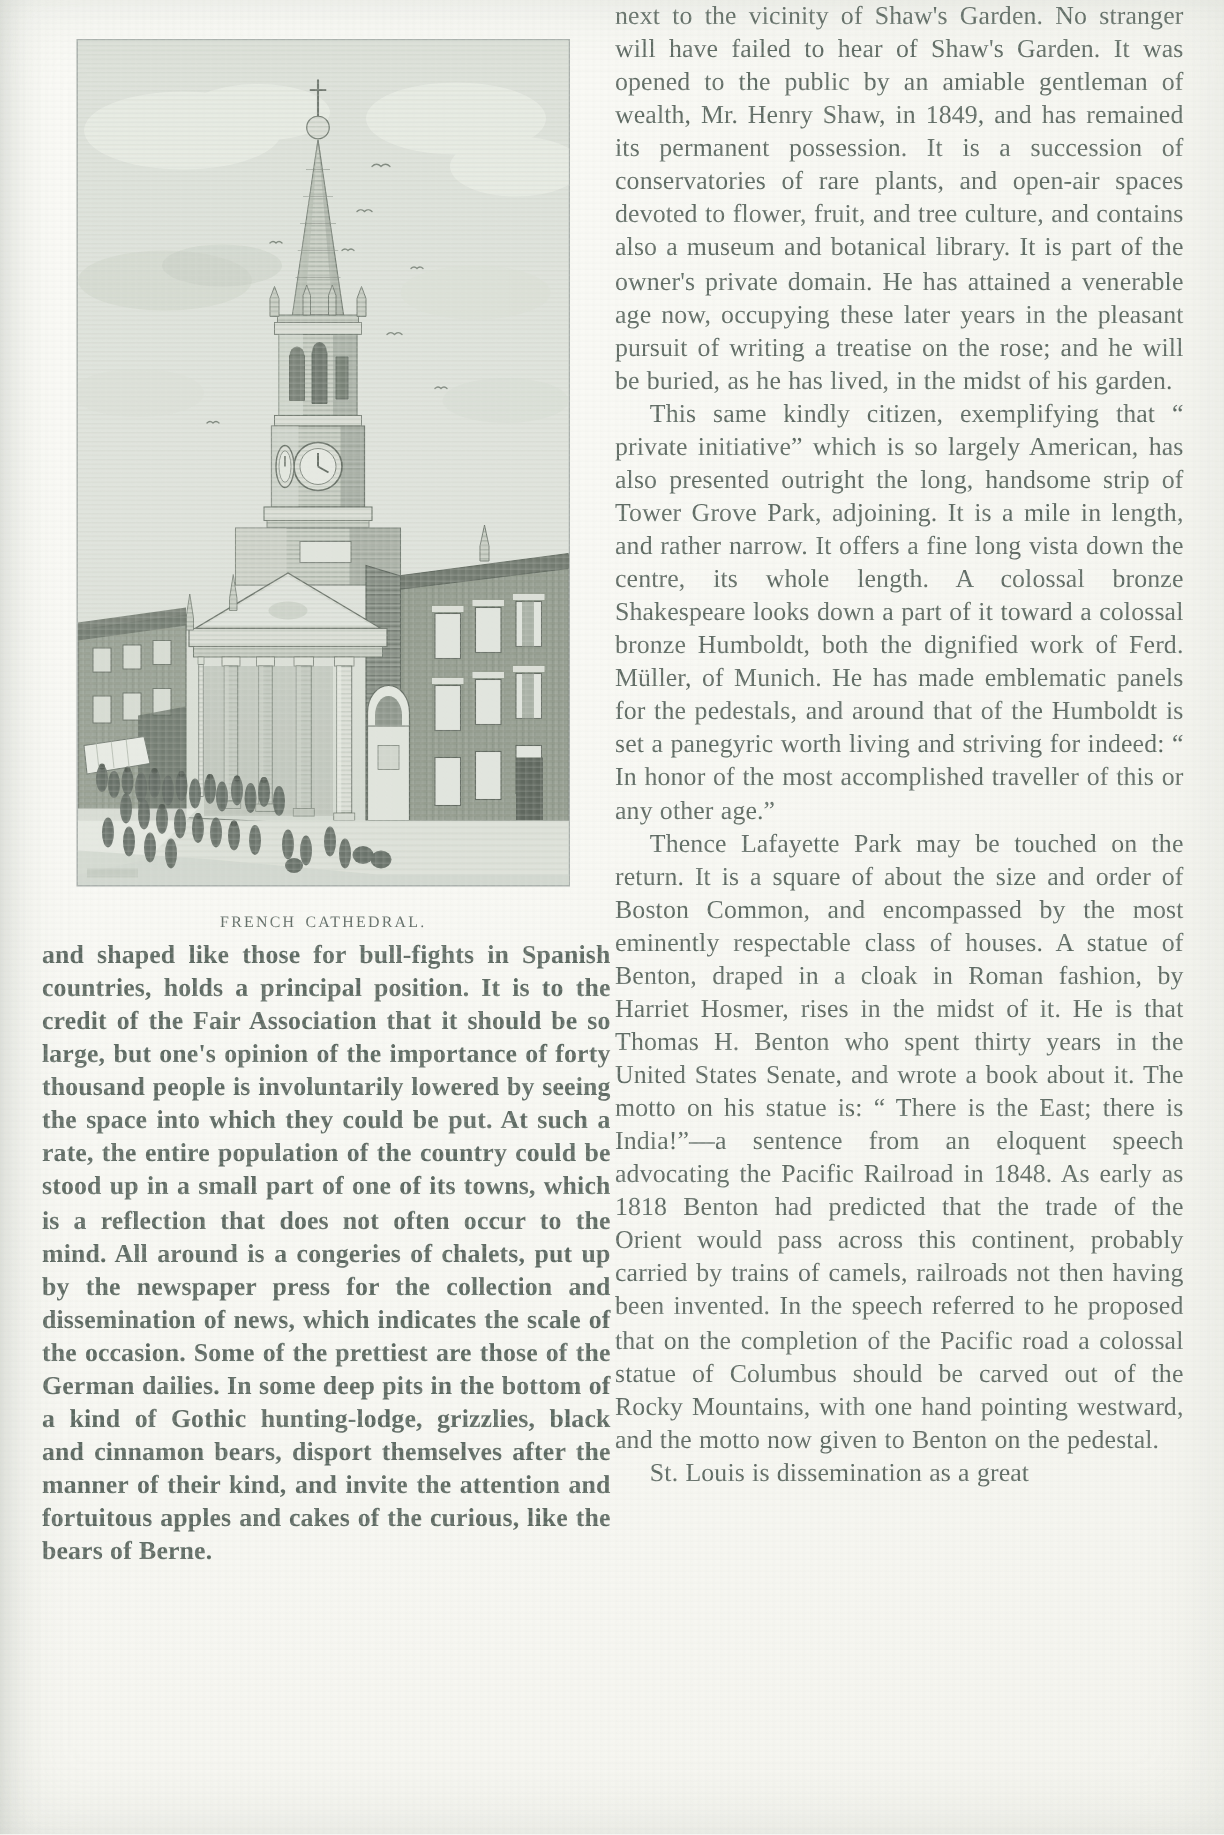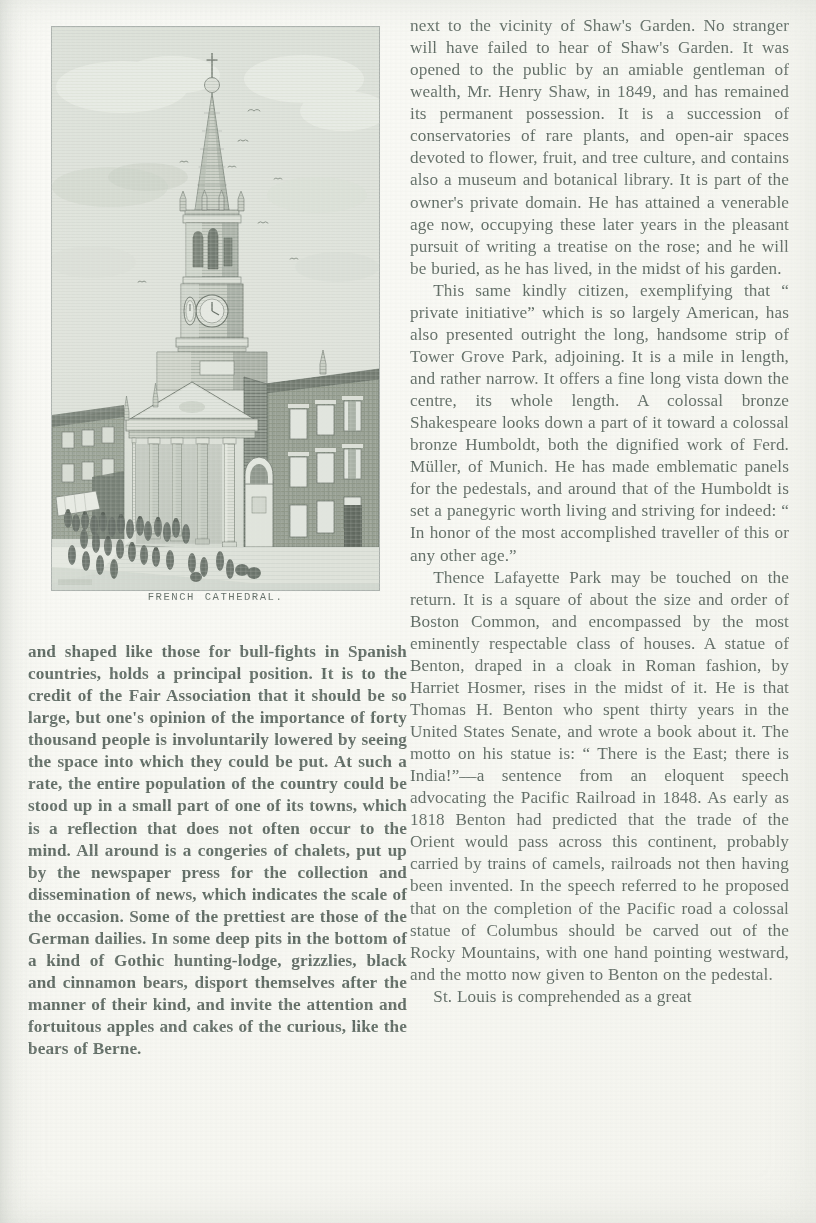--- a/index.html
+++ b/index.html
@@ -50,47 +50,46 @@
     text-justify: inter-word;
     letter-spacing: .1px;
     word-spacing: .4px;
   }
   #col-right { left: 410px; }
 
   .para {
     margin: 0;
     text-indent: 1.35em;
   }
-  .para.no-indent { text-indent: 0; margin-top: 15px; }
+  .para.no-indent { text-indent: 0; }
 
   
   #figure {
     position: absolute;
     left: 25px;
     top: 26px;
     width: 381px;
   }
   #plate {
     width: 327px;
     height: 563px;
     margin: 0 auto;
     display: block;
     border: 1px solid #aab0ac;
     background: #e8eae4;
   }
   #caption {
-    margin-top: 0;
+    margin-top: 19px;
     text-align: center;
     font-size: 10.6px;
     letter-spacing: 1.5px;
     word-spacing: 2px;
     color: #616c66;
     font-variant: small-caps;
     text-transform: uppercase;
-    font-family: Liberation Mono, monospace;
   }
   #left-body {
     position: absolute;
     left: 28px;
     top: 626px;
     width: 379px;
     font-weight: bold;
   }
 </style>
 </head>
@@ -421,21 +420,21 @@
       <rect x="0" y="0" width="327" height="563" fill="#9aa396" opacity=".07"></rect>
     </svg>
 
     <div id="caption">FRENCH CATHEDRAL.</div>
   </div>
 
   <div class="col" id="col-right">
     <p class="para no-indent">next to the vicinity of Shaw's Garden. No stranger will have failed to hear of Shaw's Garden.   It was opened to the public by an amiable gentleman of wealth, Mr. Henry Shaw, in 1849, and has remained its permanent possession.   It is a succession of conservatories of rare plants, and open-air spaces devoted to flower, fruit, and tree culture, and contains also a museum and botanical library.   It is part of the owner's private domain.   He has attained a venerable age now, occupying these later years in the pleasant pursuit of writing a treatise on the rose; and he will be buried, as he has lived, in the midst of his garden.</p>
     <p class="para">This same kindly citizen, exemplifying that “ private initiative” which is so largely American, has also presented outright the long, handsome strip of Tower Grove Park, adjoining.   It is a mile in length, and rather narrow.   It offers a fine long vista down the centre, its whole length. A colossal bronze Shakespeare looks down a part of it toward a colossal bronze Humboldt, both the dignified work of Ferd. Müller, of Munich.   He has made emblematic panels for the pedestals, and around that of the Humboldt is set a panegyric worth living and striving for indeed: “ In honor of the most accomplished traveller of this or any other age.”</p>
     <p class="para">Thence Lafayette Park may be touched on the return.   It is a square of about the size and order of Boston Common, and encompassed by the most eminently respectable class of houses.   A statue of Benton, draped in a cloak in Roman fashion, by Harriet Hosmer, rises in the midst of it.   He is that Thomas H. Benton who spent thirty years in the United States Senate, and wrote a book about it.   The motto on his statue is: “ There is the East; there is India!”—a sentence from an eloquent speech advocating the Pacific Railroad in 1848.   As early as 1818 Benton had predicted that the trade of the Orient would pass across this continent, probably carried by trains of camels, railroads not then having been invented.   In the speech referred to he proposed that on the completion of the Pacific road a colossal statue of Columbus should be carved out of the Rocky Mountains, with one hand pointing westward, and the motto now given to Benton on the pedestal.</p>
-    <p class="para">St. Louis is comprehended as a great</p>
+    <p class="para">St. Louis is dissemination as a great</p>
   </div>
 
   <div class="col" id="left-body">
     <p class="para no-indent">and shaped like those for bull-fights in Spanish countries, holds a principal position.   It is to the credit of the Fair Association that it should be so large, but one's opinion of the importance of forty thousand people is involuntarily lowered by seeing the space into which they could be put.   At such a rate, the entire population of the country could be stood up in a small part of one of its towns, which is a reflection that does not often occur to the mind. All around is a congeries of chalets, put up by the newspaper press for the collection and dissemination of news, which indicates the scale of the occasion.   Some of the prettiest are those of the German dailies.   In some deep pits in the bottom of a kind of Gothic hunting-lodge, grizzlies, black and cinnamon bears, disport themselves after the manner of their kind, and invite the attention and fortuitous apples and cakes of the curious, like the bears of Berne.</p>
   </div>
 
   <div id="paper-grain"></div>
   <div id="edge-shade"></div>
 </div>
 

